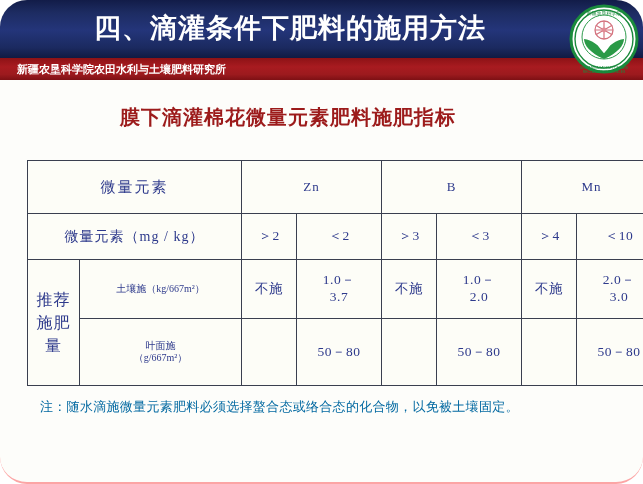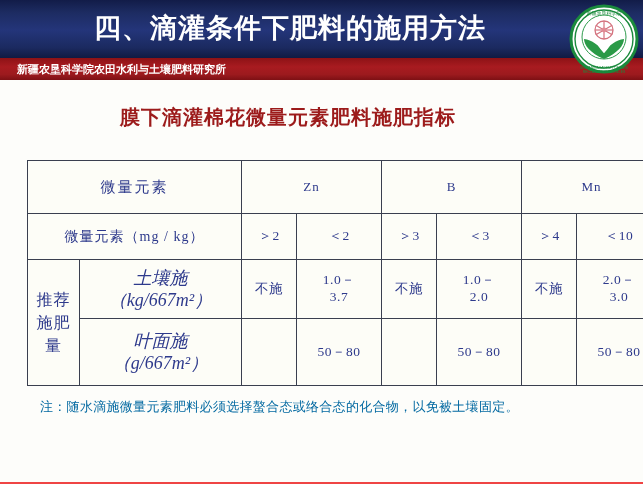--- a/index.html
+++ b/index.html
@@ -12,22 +12,23 @@
     background: #ffffff;
     font-family: "Liberation Serif", "DejaVu Serif", serif;
     overflow: hidden;
   }
   .slide {
     position: relative;
     width: 643px;
     height: 484px;
     background: #fdfdfa;
     box-sizing: border-box;
-    border-bottom: 2px solid #ef4444;
+    border-bottom: 2px solid #fca5a5;
     overflow: hidden;
+    border-radius: 27px;
   }
 
   
   .header-band {
     position: absolute;
     left: 0;
     top: 0;
     width: 643px;
     height: 58px;
     background: linear-gradient(to bottom,
@@ -118,21 +119,21 @@
     vertical-align: middle;
     font-size: 13px;
     font-family: "Liberation Serif", "DejaVu Serif", serif;
     padding: 1px 2px;
     line-height: 1.25;
     background: #fdfdf7;
   }
   td.hdr-el { font-size: 13px; letter-spacing: 1px; }
   td.hdr-el-label { font-size: 15px; letter-spacing: 2px; }
   td.rowlabel { font-size: 14px; letter-spacing: 1px; }
-  td.rowlabel2 { font-size: 18px; font-style: italic; }
+  td.rowlabel2 { font-size: 10px; }
   td.numcell { font-size: 13.5px; letter-spacing: 0.5px; }
   td.vert-label { font-size: 16px; line-height: 1.45; letter-spacing: 1px; font-family: Liberation Serif, serif; }
 
   
   .note {
     position: absolute;
     left: 40px;
     top: 398px;
     color: #0369a1;
     font-size: 13px;

